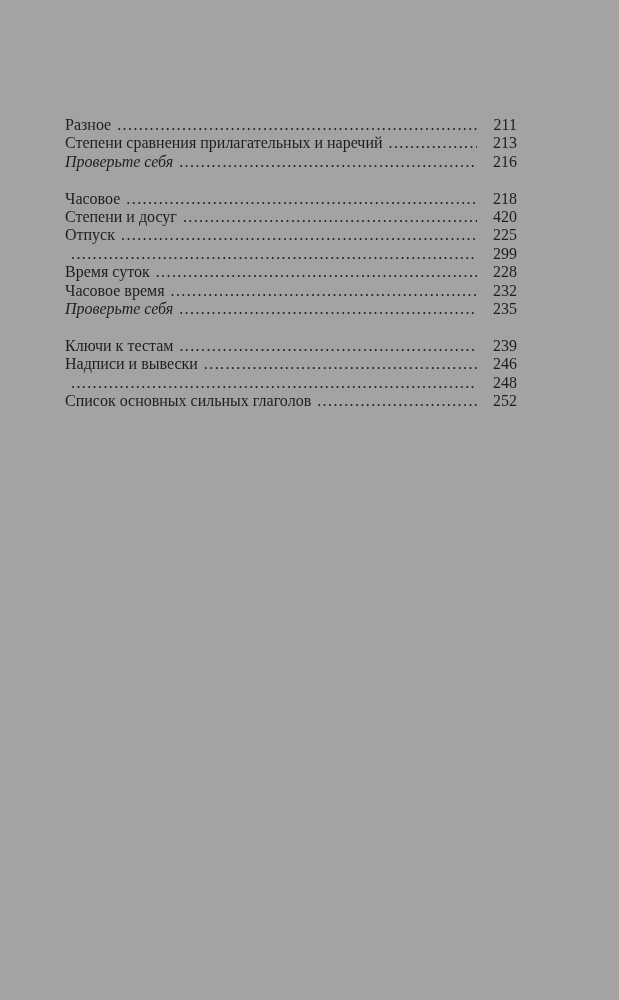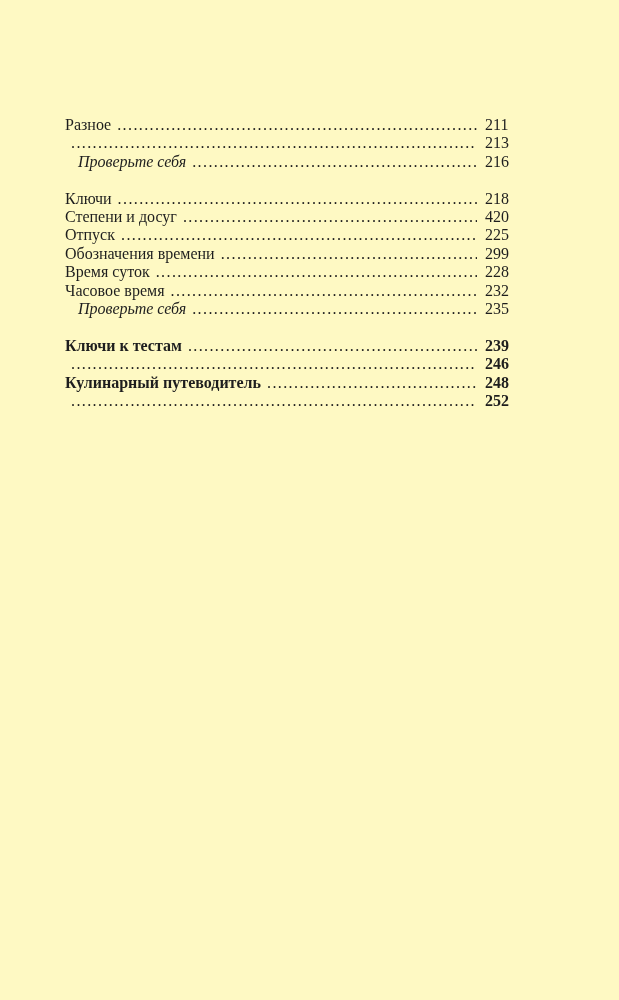--- a/index.html
+++ b/index.html
@@ -4,101 +4,101 @@
 <style>
   html, body {
     margin: 0;
     padding: 0;
     background: #ffffff;
   }
   .page {
     position: relative;
     width: 619px;
     height: 1000px;
-    background: #fef9c3;
+    background: #a3a3a3;
     overflow: hidden;
     font-family: "Liberation Serif", "DejaVu Serif", serif;
   }
   .toc {
     position: absolute;
     left: 65px;
     top: 116px;
     width: 452px;
     color: #1e1e1e;
     font-size: 16px;
     line-height: 18.4px;
   }
   .toc-section + .toc-section {
     margin-top: 18.4px;
   }
   .toc-row {
     display: flex;
     align-items: baseline;
     white-space: nowrap;
   }
-  .toc-row.italic .toc-title { font-style: italic; margin-left: 13px; }
+  .toc-row.italic .toc-title { font-style: italic; }
   .toc-row.bold .toc-title,
-  .toc-row.bold .toc-page { font-weight: bold; }
+  .toc-row.bold .toc-page { font-weight: normal; }
   .toc-title {
     flex: 0 0 auto;
   }
   .toc-leader {
     flex: 1 1 auto;
     overflow: hidden;
     white-space: nowrap;
     letter-spacing: 1.4px;
     margin-left: 6px;
     margin-right: 8px;
     color: #1e1e1e;
   }
   .toc-page {
     flex: 0 0 auto;
     min-width: 32px;
-    text-align: left;
+    text-align: right;
   }
 </style>
 </head>
 <body>
 
 <div class="page">
   <div class="toc">
       <div class="toc-section">
         <div class="toc-row normal">
     <span class="toc-title">Разное</span>
     <span class="toc-leader">............................................................................................................................................</span>
     <span class="toc-page">211</span>
   </div>
         <div class="toc-row normal">
+    <span class="toc-title">Степени сравнения прилагательных и наречий</span>
     <span class="toc-leader">............................................................................................................................................</span>
     <span class="toc-page">213</span>
   </div>
         <div class="toc-row italic">
     <span class="toc-title">Проверьте себя</span>
     <span class="toc-leader">............................................................................................................................................</span>
     <span class="toc-page">216</span>
   </div>
       </div>
       <div class="toc-section">
         <div class="toc-row normal">
-    <span class="toc-title">Ключи</span>
+    <span class="toc-title">Часовое</span>
     <span class="toc-leader">............................................................................................................................................</span>
     <span class="toc-page">218</span>
   </div>
         <div class="toc-row normal">
     <span class="toc-title">Степени и досуг</span>
     <span class="toc-leader">............................................................................................................................................</span>
     <span class="toc-page">420</span>
   </div>
         <div class="toc-row normal">
     <span class="toc-title">Отпуск</span>
     <span class="toc-leader">............................................................................................................................................</span>
     <span class="toc-page">225</span>
   </div>
         <div class="toc-row normal">
-    <span class="toc-title">Обозначения времени</span>
     <span class="toc-leader">............................................................................................................................................</span>
     <span class="toc-page">299</span>
   </div>
         <div class="toc-row normal">
     <span class="toc-title">Время суток</span>
     <span class="toc-leader">............................................................................................................................................</span>
     <span class="toc-page">228</span>
   </div>
         <div class="toc-row normal">
     <span class="toc-title">Часовое время</span>
@@ -111,27 +111,28 @@
     <span class="toc-page">235</span>
   </div>
       </div>
       <div class="toc-section">
         <div class="toc-row bold">
     <span class="toc-title">Ключи к тестам</span>
     <span class="toc-leader">............................................................................................................................................</span>
     <span class="toc-page">239</span>
   </div>
         <div class="toc-row bold">
+    <span class="toc-title">Надписи и вывески</span>
     <span class="toc-leader">............................................................................................................................................</span>
     <span class="toc-page">246</span>
   </div>
         <div class="toc-row bold">
-    <span class="toc-title">Кулинарный путеводитель</span>
     <span class="toc-leader">............................................................................................................................................</span>
     <span class="toc-page">248</span>
   </div>
         <div class="toc-row bold">
+    <span class="toc-title">Список основных сильных глаголов</span>
     <span class="toc-leader">............................................................................................................................................</span>
     <span class="toc-page">252</span>
   </div>
       </div>
     </div>
 </div>
 
 </body></html>

